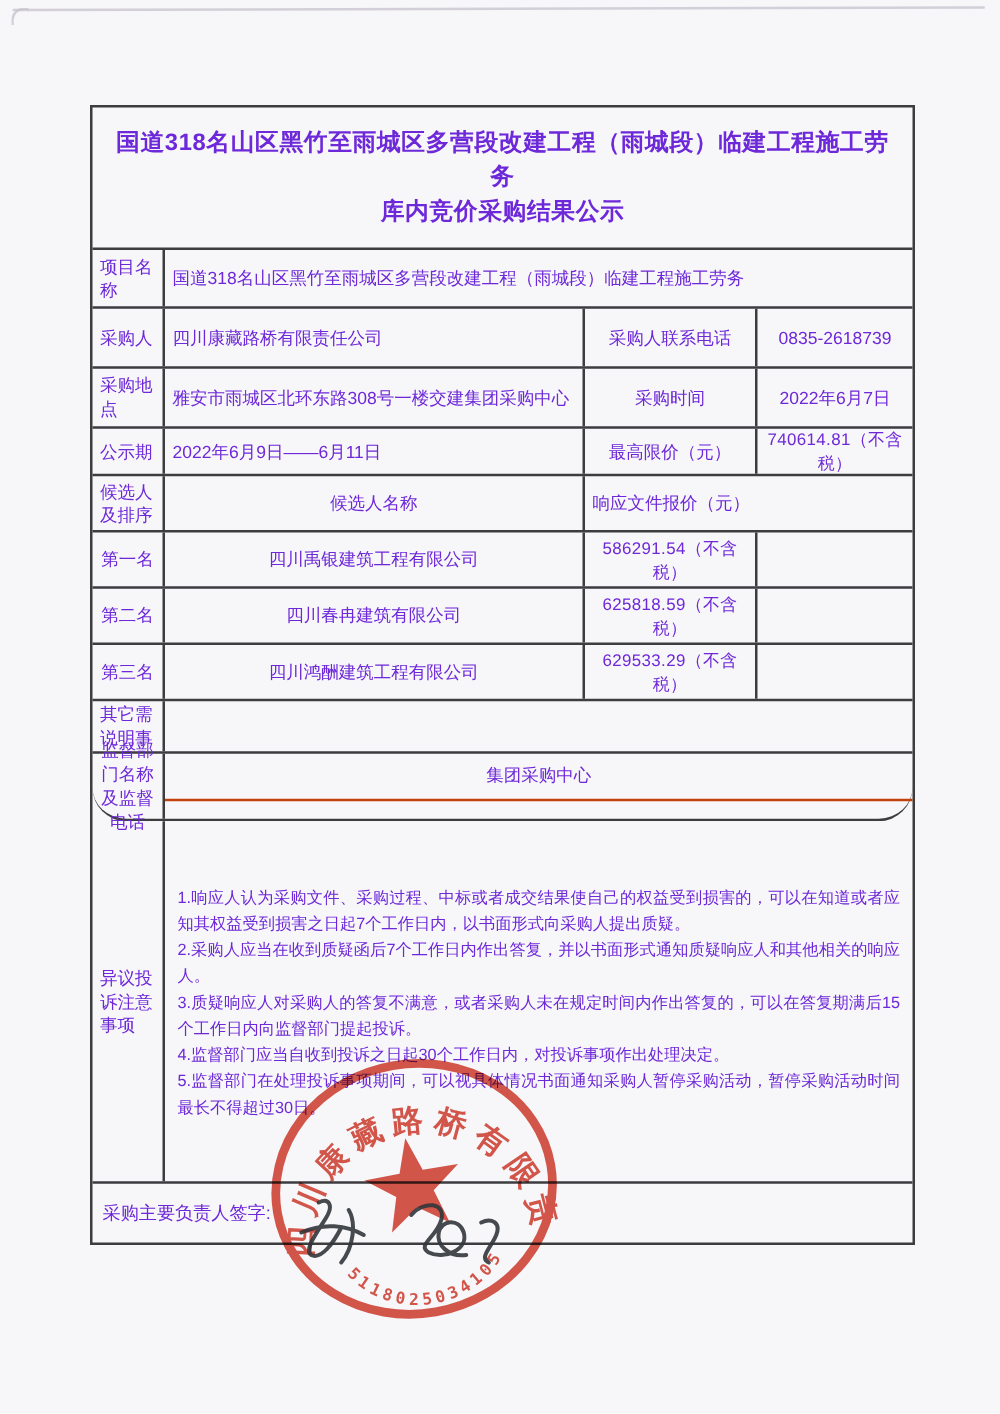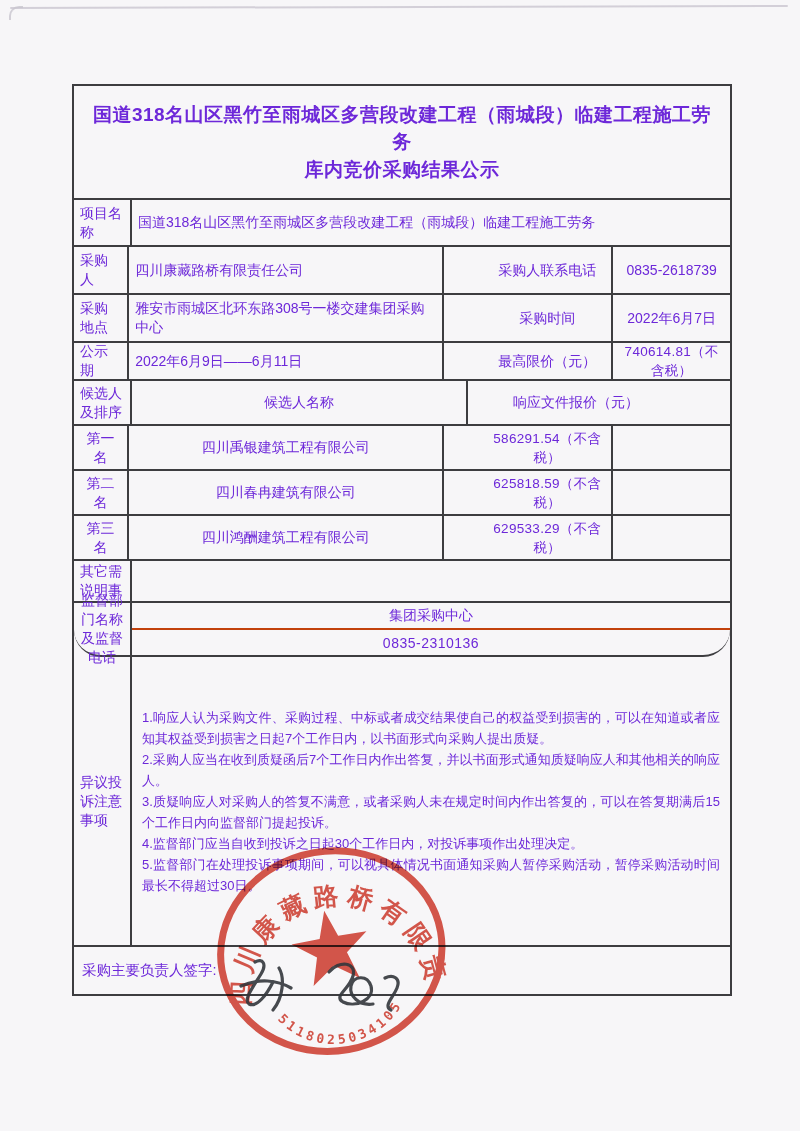--- a/index.html
+++ b/index.html
@@ -13,21 +13,21 @@
   .scan-edge-corner { position:absolute; top:6px; left:9px; width:14px; height:14px;
     border-left:2px solid #c9c6cf; border-top:2px solid #c9c6cf; border-top-left-radius:10px; opacity:.8; }
 
   .doc-table { position:absolute; left:72px; top:84px; width:660px; border:2px solid #3d3d40; background:transparent; }
   .row { display:flex; border-bottom:2px solid #3d3d40; }
   .row:last-child { border-bottom:none; }
   .cell { border-right:2px solid #3d3d40; display:flex; align-items:center; font-size:14px; line-height:19px; padding:3px 6px; }
   .cell:last-child { border-right:none; }
   .c1 { width:58px; }
   .c2 { width:336px; }
-  .c3 { width:138px; justify-content:center; text-align:center;margin-left:39px; }
+  .c3 { width:138px; justify-content:center; text-align:center; }
   .c4 { width:124px; justify-content:center; text-align:center; }
   .cmerge { width:598px; }
   .center { justify-content:center; text-align:center; }
 
   .title-row { height:114px; border-bottom:2px solid #3d3d40; display:flex; flex-direction:column; justify-content:center; align-items:center; padding:6px 10px; }
   .title-line1 { font-size:19px; font-weight:bold; line-height:27px; text-align:center; letter-spacing:.5px; }
   .title-line2 { font-size:19px; font-weight:bold; line-height:27px; text-align:center; letter-spacing:.5px; margin-top:1px; }
 
   .h47 { height:47px; } .h43 { height:48px; } .h38 { height:38px; }
   .h45 { height:45px; } .h42 { height:42px; } .h290 { height:290px; }
@@ -112,21 +112,20 @@
 
     <div class="row h42">
       <div class="cell c1">其它需说明事</div>
       <div class="cell cmerge"></div>
     </div>
 
     <div class="sup-row">
       <div class="cell c1 center" style="border-bottom:none; height:100%;">监督部门名称及监督电话</div>
       <div class="sup-right">
         <div class="sup-sub1">集团采购中心</div>
-        <div class="sup-sub2">0835-2310136</div>
       </div>
     </div>
 
     <div class="row h290">
       <div class="cell c1">异议投诉注意事项</div>
       <div class="cell cmerge objection-text">1.响应人认为采购文件、采购过程、中标或者成交结果使自己的权益受到损害的，可以在知道或者应知其权益受到损害之日起7个工作日内，以书面形式向采购人提出质疑。
 2.采购人应当在收到质疑函后7个工作日内作出答复，并以书面形式通知质疑响应人和其他相关的响应人。
 3.质疑响应人对采购人的答复不满意，或者采购人未在规定时间内作出答复的，可以在答复期满后15个工作日内向监督部门提起投诉。
 4.监督部门应当自收到投诉之日起30个工作日内，对投诉事项作出处理决定。
 5.监督部门在处理投诉事项期间，可以视具体情况书面通知采购人暂停采购活动，暂停采购活动时间最长不得超过30日。</div>

